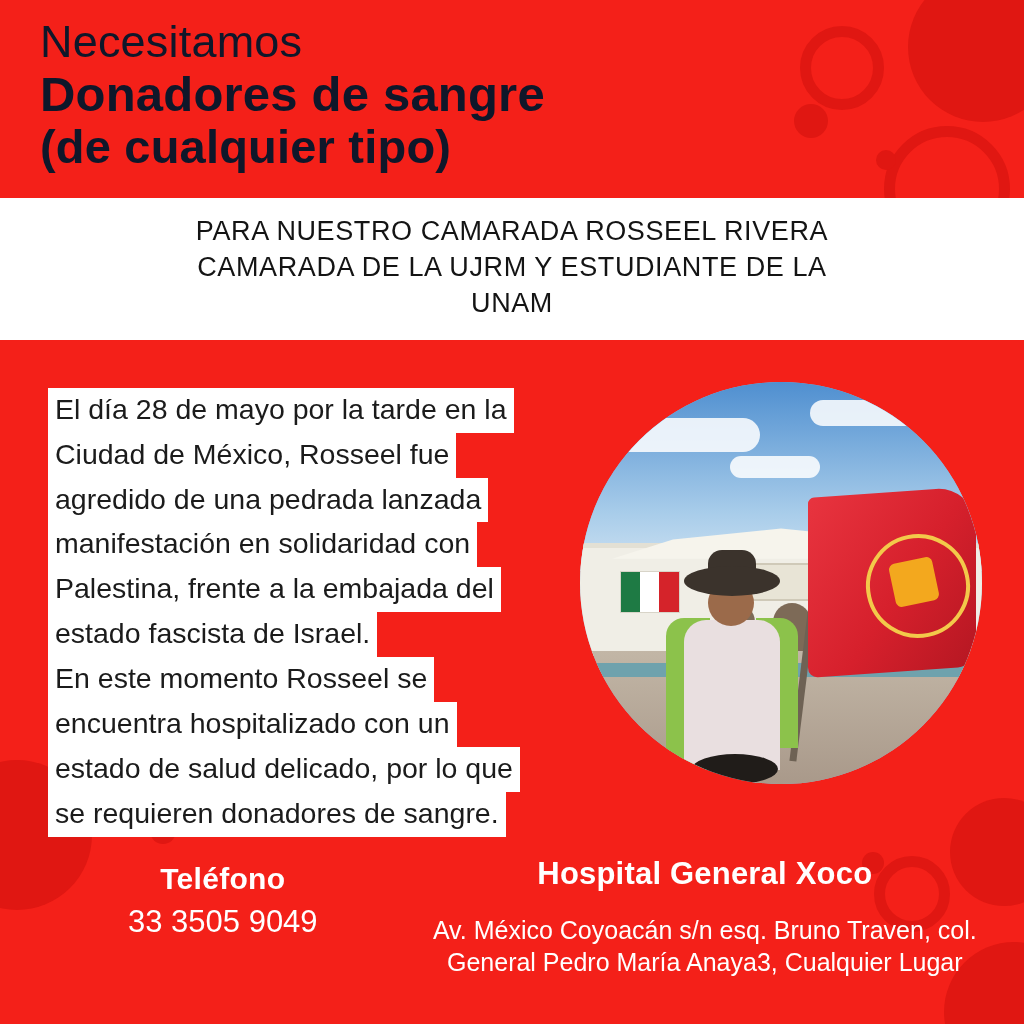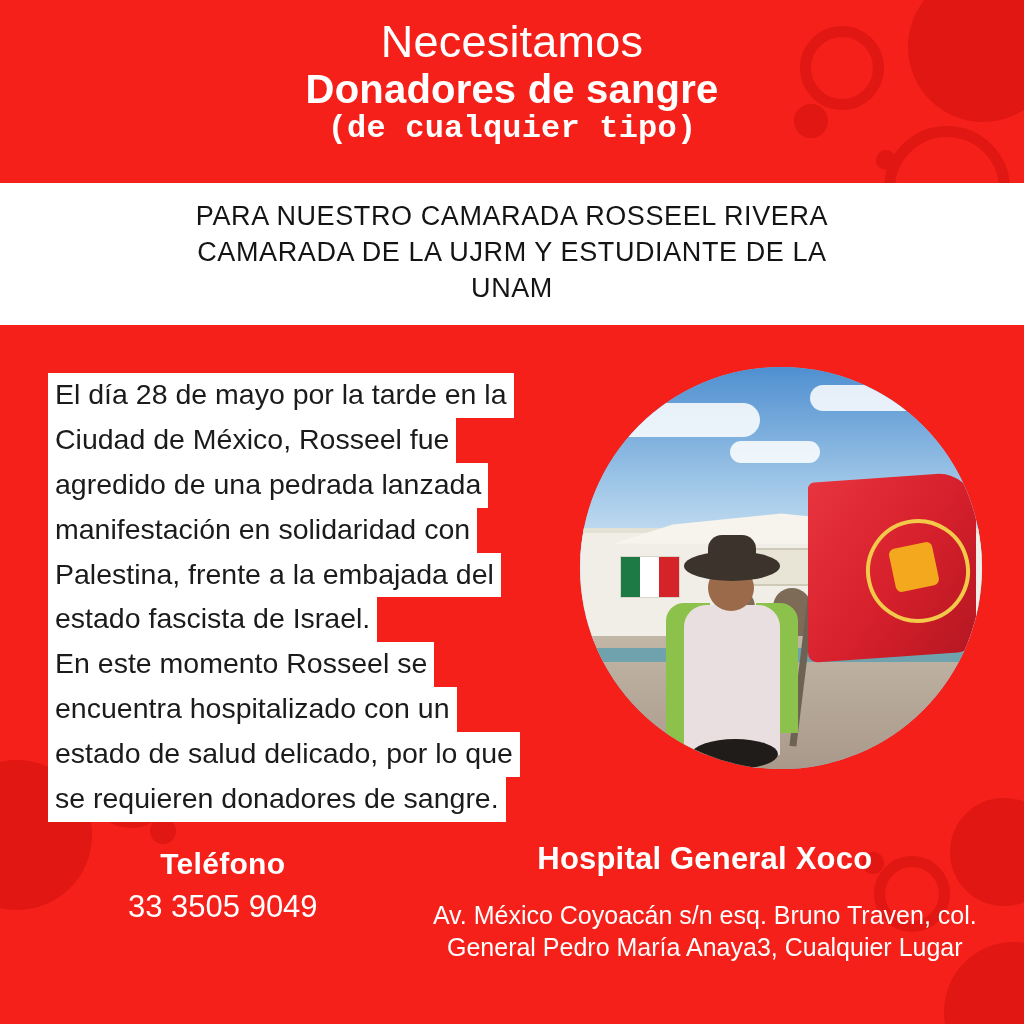--- a/index.html
+++ b/index.html
@@ -39,42 +39,40 @@
   .b8 { width: 26px;  height: 26px;  left: 150px;  top: 818px; }
   .b9 { width: 108px; height: 108px; right: -34px; bottom: 118px; }
   .b10{ width: 54px;  height: 54px;  right: 74px;  bottom: 92px; }
   .b11{ width: 22px;  height: 22px;  right: 140px; bottom: 150px; }
   .b12{ width: 140px; height: 140px; right: -60px; bottom: -58px; }
 
   
   .head {
     position: relative;
     z-index: 2;
-    padding: 18px 40px 36px;
-    text-align: center;
-    color: #ffffff;
+    padding: 18px 40px 24px;
+    color: #0f172a;
   }
   .head-l1 {
     font-size: 45px;
     line-height: 1.08;
     font-weight: 400;
     letter-spacing: .2px;
   }
   .head-l2 {
-    font-size: 40px;
+    font-size: 49px;
     line-height: 1.12;
     font-weight: bold;
     letter-spacing: .2px;
   }
   .head-l3 {
-    font-size: 32px;
+    font-size: 47px;
     line-height: 1.12;
     font-weight: bold;
     letter-spacing: .2px;
-    font-family: Liberation Mono, monospace;
   }
 
   
   .band {
     position: relative;
     z-index: 2;
     background: #ffffff;
     color: #141414;
     text-align: center;
     padding: 16px 70px 18px;

